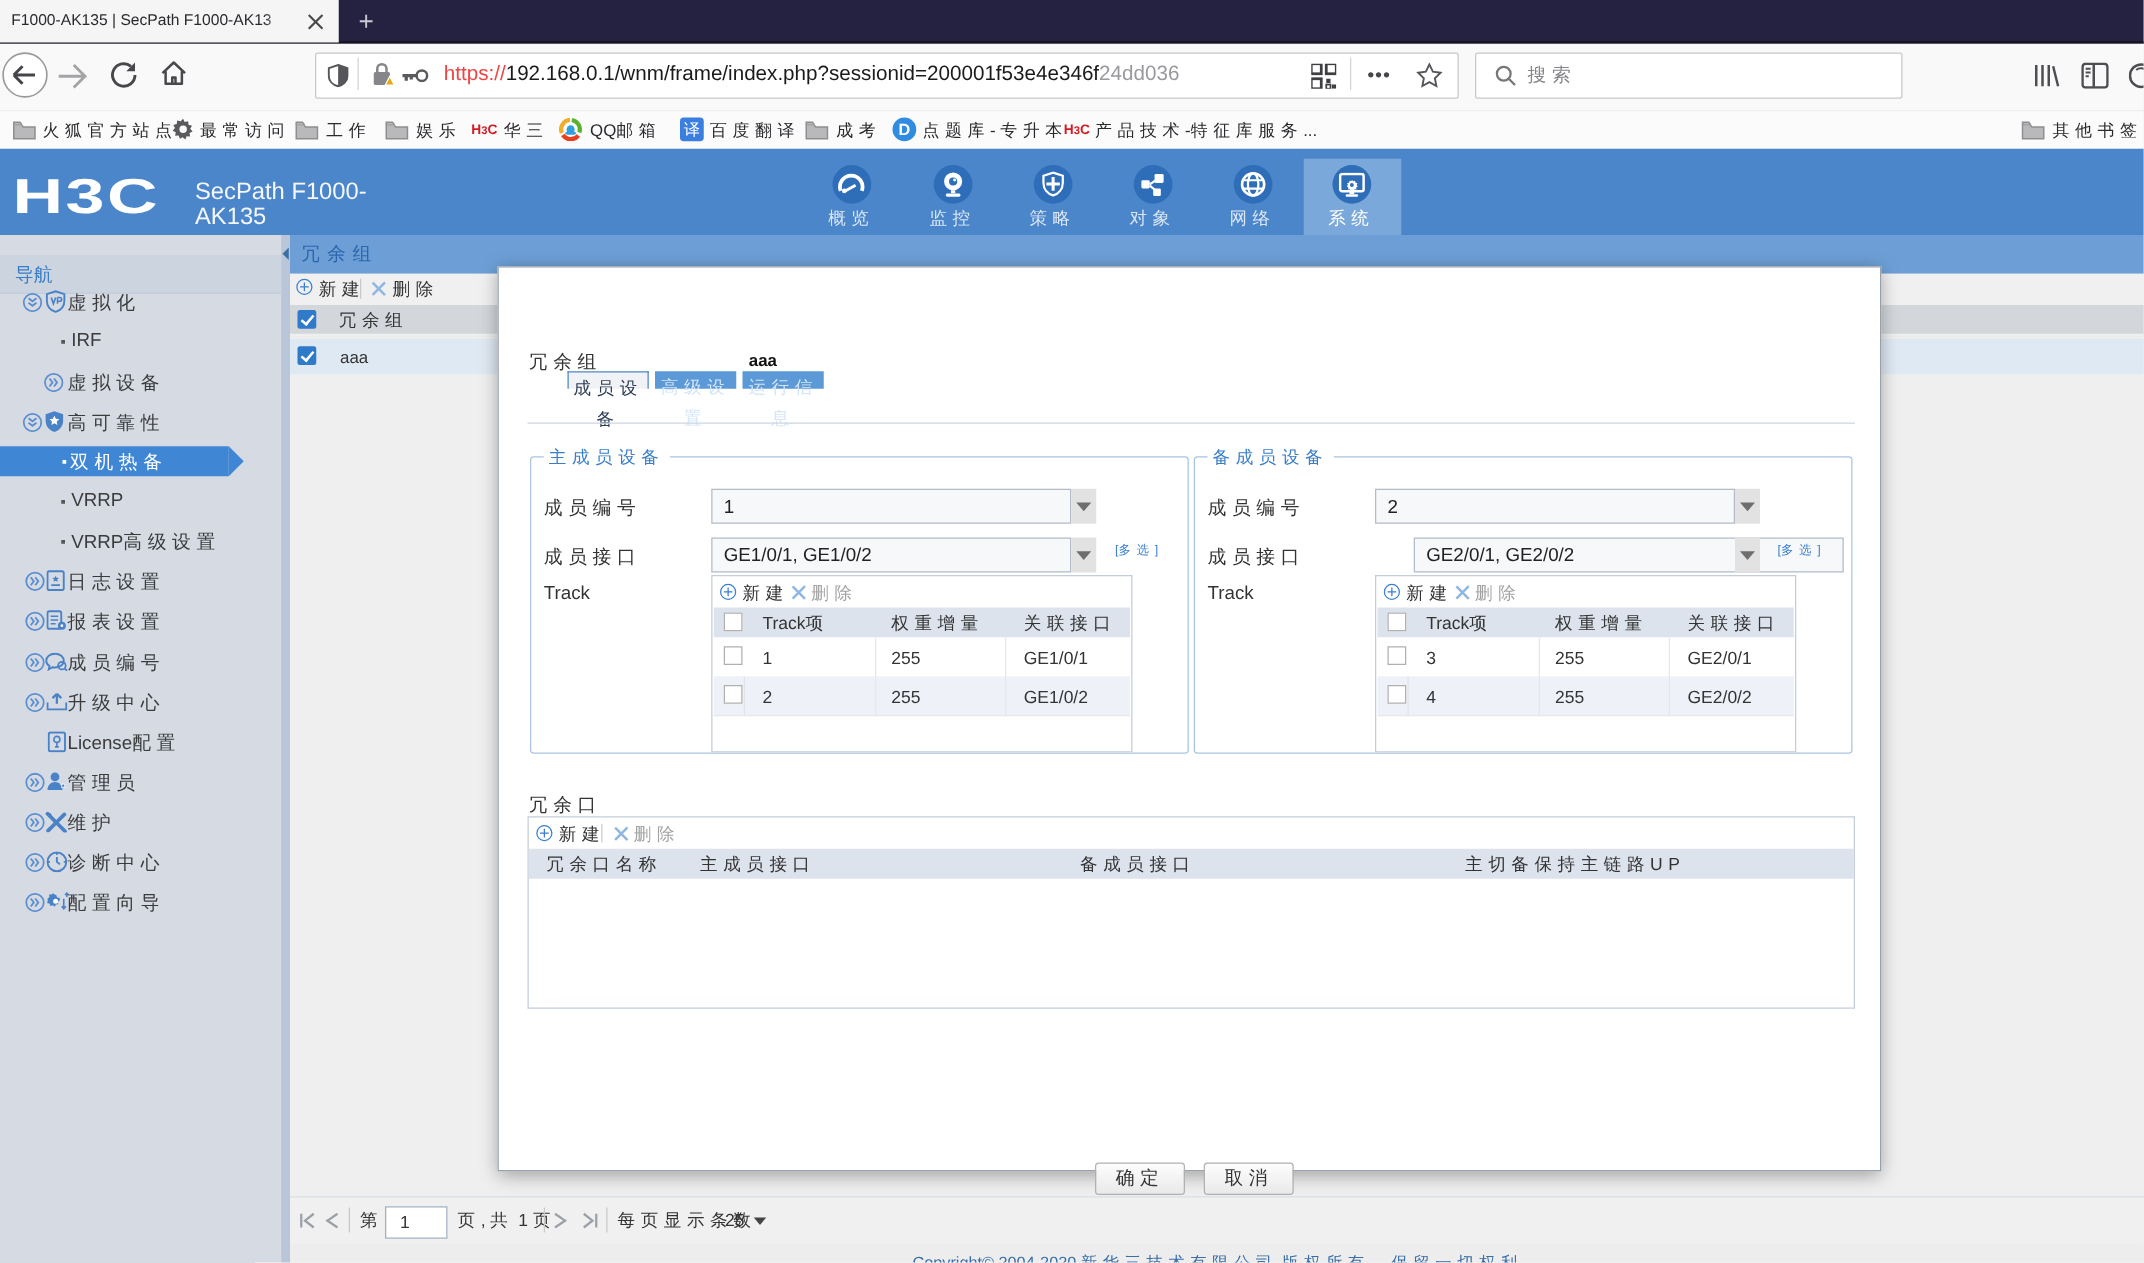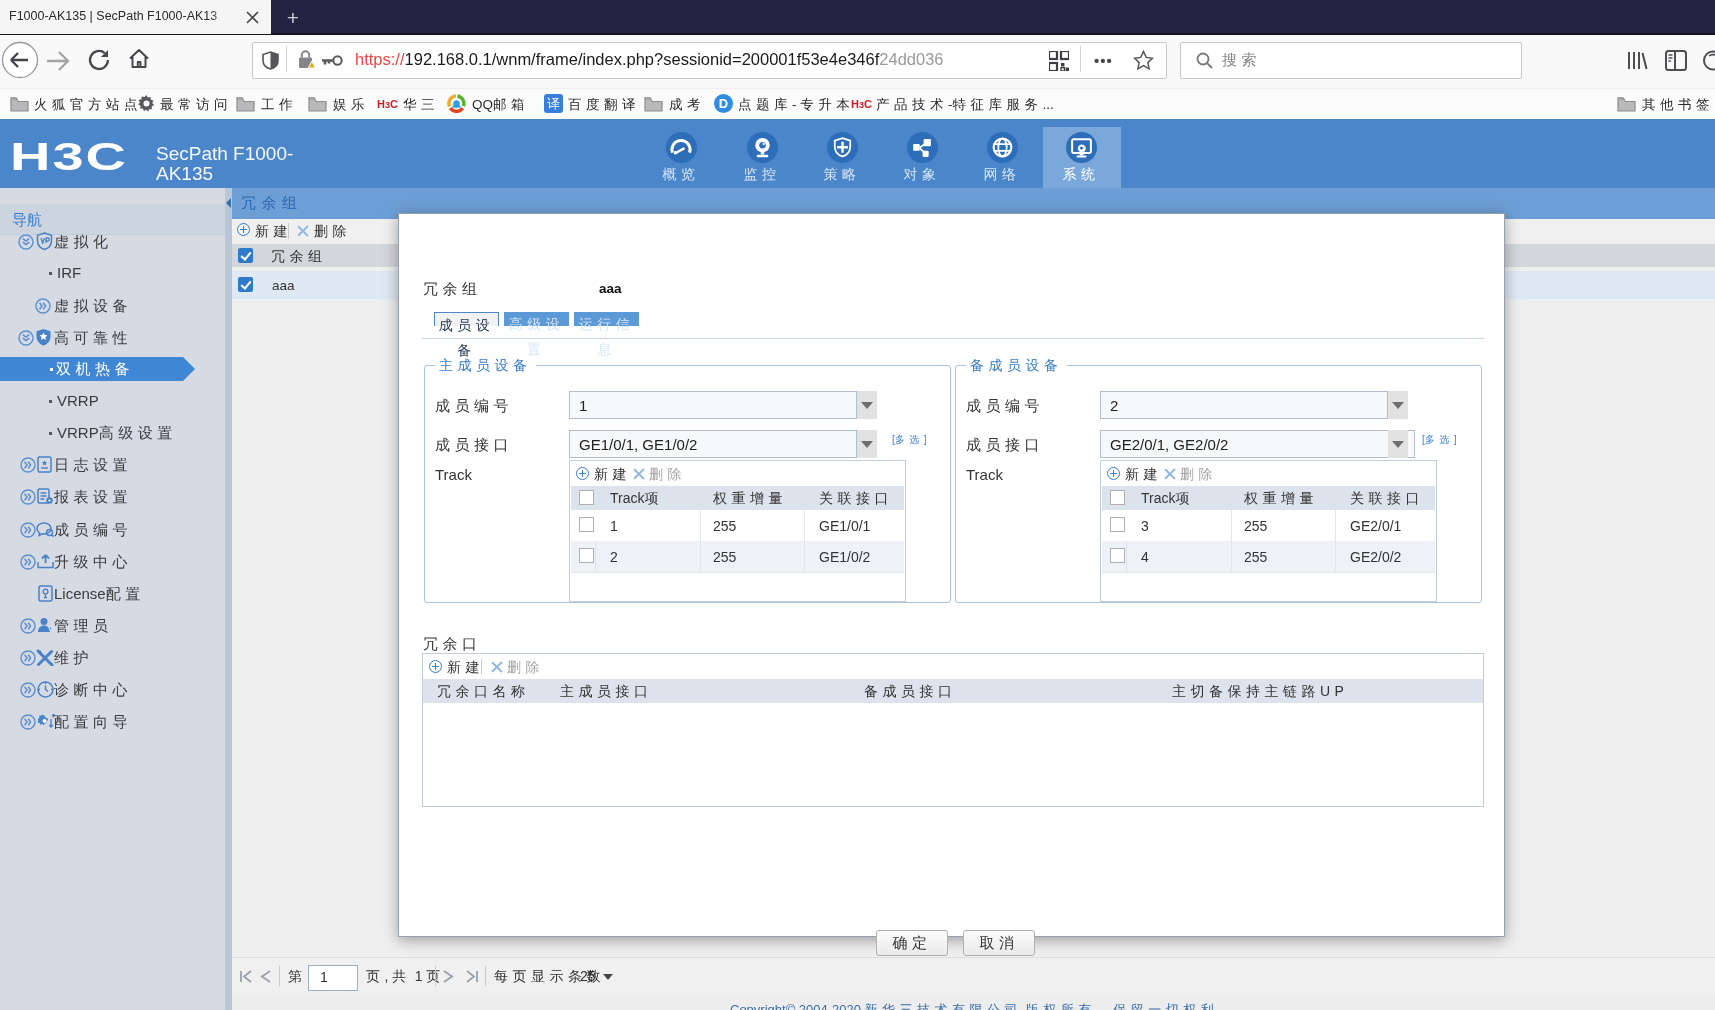--- a/index.html
+++ b/index.html
@@ -51,21 +51,21 @@
 #trow1{left:0;top:83px;width:1483px;height:29px;background:#dfe9f3;border-bottom:1px solid #e8eef5;}
 .ckbox{position:absolute;width:15px;height:15px;background:#2f7ac9;border-radius:2px;}
 .ckbox:after{content:"";position:absolute;left:4.5px;top:1.5px;width:4px;height:8px;border:solid #fff;border-width:0 2px 2px 0;transform:rotate(40deg);}
 #pgbar{left:0;top:769px;width:1483px;height:38px;background:#f0f0f0;border-top:1px solid #d8dfe8;}
 #botstrip{left:0;top:807px;width:1483px;height:15px;background:#ededee;}
 #copyr{left:498px;top:813px;font-size:13px;color:#3a6ea5;white-space:nowrap;}
 
 #modal{left:398px;top:213px;width:1107px;height:724px;background:#fff;border:1px solid #98a0ac;box-shadow:0 3px 14px rgba(0,0,0,0.35);}
 #mtitle{left:0;top:0;width:1105px;height:39px;background:#4b8ed8;color:#fff;}
 #mtitle .t{position:absolute;left:10px;top:9px;font-size:16px;}
-.tab{position:absolute;top:98px;height:14px;width:65px;text-align:center;font-size:14px;line-height:25px;}
+.tab{position:absolute;top:83px;height:14px;width:65px;text-align:center;font-size:14px;line-height:25px;margin-left:20px;}
 .tab.on{background:#f1f2f5;border:1px solid #4f88c6;border-bottom:none;color:#2c3c55;}
 .tab.off{background:#5c99d7;color:#d3e5f7;}
 #tabline{left:23px;top:124px;width:1062px;height:1px;background:#ccd6e2;}
 .fs{position:absolute;top:151px;width:527px;height:238px;border:1px solid #a9c4e0;border-radius:3px;}
 .fs .lg{position:absolute;left:10px;top:-9px;background:#fff;padding:0 4px;color:#3a7ec8;font-size:14px;}
 .flabel{position:absolute;font-size:15px;color:#333;white-space:nowrap;}
 .sel{position:absolute;height:28px;background:#f7f8f9;border:1px solid #b3bcc8;font-size:15px;color:#222;}
 .sel .v{position:absolute;left:9px;top:5px;white-space:nowrap;}
 .sarr{position:absolute;width:20px;height:28px;background:#e2e2e3;}
 .sarr:after{content:"";position:absolute;left:4px;top:11px;border-left:6px solid transparent;border-right:6px solid transparent;border-top:7px solid #6e6e70;}
@@ -512,21 +512,21 @@
     </div>
   <div class="sarr" style="left:458px;top:216px"></div>
   <div class="multi" style="left:493px;top:219px">[<span class="c2">多选</span>]</div>
   <div class="flabel" style="left:36px;top:252px">Track</div>
   <div class="flabel c2" style="left:567px;top:183px">成员编号</div>
   <div class="sel" style="left:701px;top:177px;width:288px">
       <span class="v">2</span>
     </div>
   <div class="sarr" style="left:989px;top:177px"></div>
   <div class="flabel c2" style="left:567px;top:222px">成员接口</div>
-  <div class="sel" style="left:701px;top:216px;width:315px">
+  <div class="sel" style="left:732px;top:216px;width:344px">
       <span class="v">GE2/0/1, GE2/0/2</span>
     </div>
   <div class="sarr" style="left:989px;top:216px"></div>
   <div class="multi" style="left:1023px;top:219px">[<span class="c2">多选</span>]</div>
   <div class="flabel" style="left:567px;top:252px">Track</div>
   <div class="tpanel" style="left:170px">
     <div class="newico" style="left:6px;top:6px"></div>
     <div class="tbtxt c2" style="left:24px;top:5px">新建</div>
     <div class="xico" style="left:62px;top:6px"></div>
     <div class="tbtxt dis c2" style="left:79px;top:5px">删除</div>

